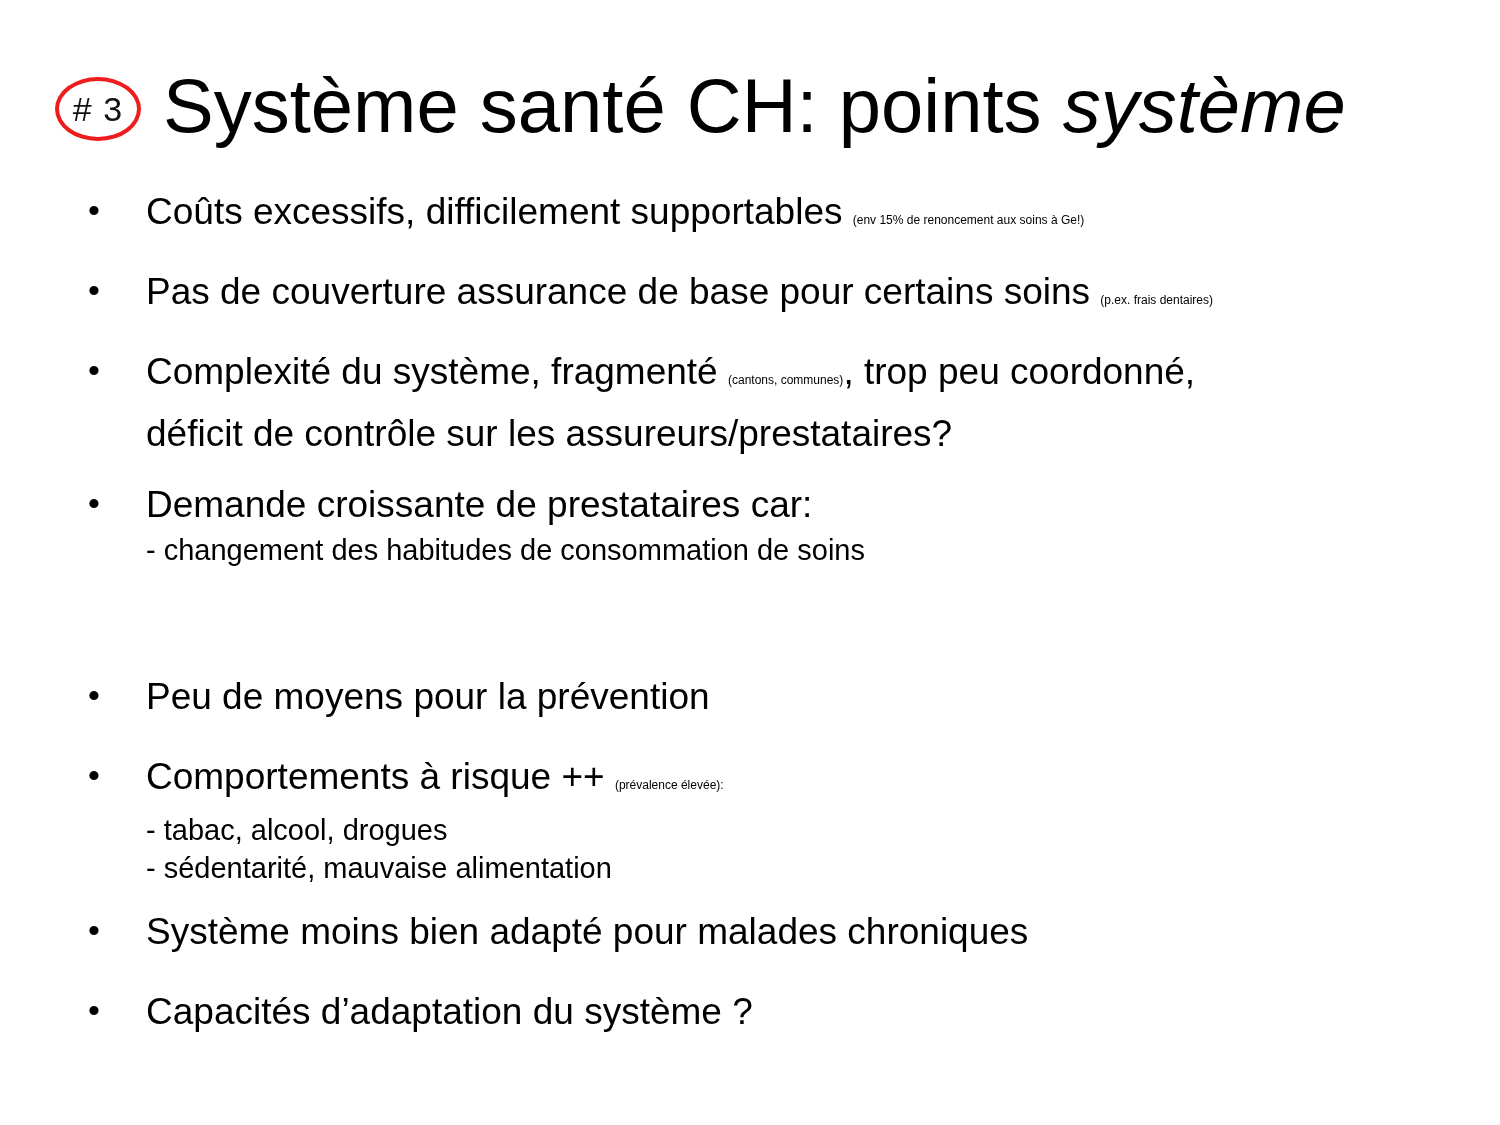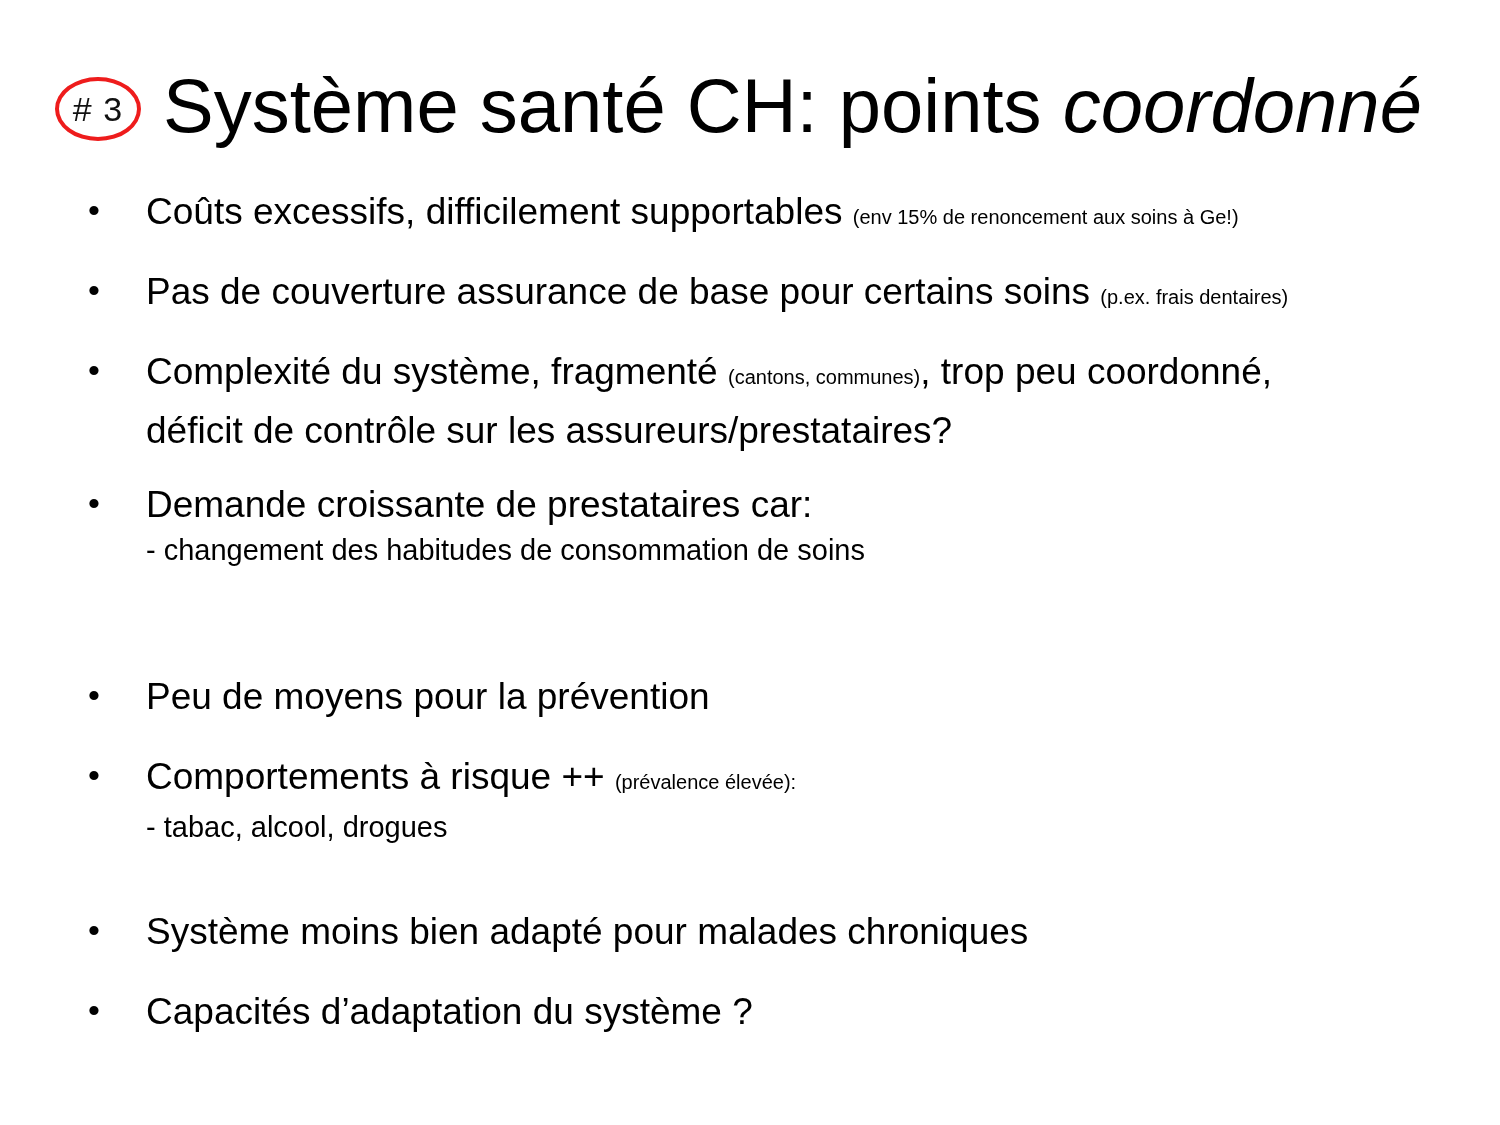--- a/index.html
+++ b/index.html
@@ -8,29 +8,29 @@
     .title-row { position: absolute; left: 55px; top: 68px; display: flex; align-items: center; }
     .badge { width: 86px; height: 64px; border: 4px solid #ee1c1c; border-radius: 50%;
              box-sizing: border-box; display: flex; align-items: center; justify-content: center;
              font-size: 34px; color: #111; margin-right: 22px; margin-top: 6px; letter-spacing: 1px; }
     .title { font-size: 76px; font-weight: normal; margin: 0; line-height: 1; }
     .title em { font-style: italic; }
     .bullets { position: absolute; left: 88px; top: 185px; width: 1390px; }
     .item { position: absolute; left: 0; display: flex; }
     .dot { width: 58px; font-size: 34px; line-height: 50px; }
     .txt { font-size: 37px; line-height: 54px; }
-    .small { font-size: 20px; }
+    .small { font-size: 12px; }
     .sub { font-size: 29px; line-height: 37.5px; }
   </style>
 </head>
 <body>
 
 <div class="title-row">
   <div class="badge"># 3</div>
-  <h1 class="title"><span>Système santé CH: points </span><em>coordonné</em></h1>
+  <h1 class="title"><span>Système santé CH: points </span><em>système</em></h1>
 </div>
 
 <div class="bullets">
   <div class="item" style="top:0px">
     <span class="dot">•</span>
     <div class="txt"><span>Coûts excessifs, difficilement supportables</span> <span class="small">(env 15% de renoncement aux soins à Ge!)</span></div>
   </div>
   <div class="item" style="top:80px">
     <span class="dot">•</span>
     <div class="txt"><span>Pas de couverture assurance de base pour certains soins</span> <span class="small">(p.ex. frais dentaires)</span></div>
@@ -46,20 +46,21 @@
     </div>
   </div>
   <div class="item" style="top:485px">
     <span class="dot">•</span>
     <div class="txt">Peu de moyens pour la prévention</div>
   </div>
   <div class="item" style="top:565px">
     <span class="dot">•</span>
     <div class="txt"><span>Comportements à risque ++</span> <span class="small">(prévalence élevée):</span>
       <div class="sub">- tabac, alcool, drogues</div>
+      <div class="sub">- sédentarité, mauvaise alimentation</div>
     </div>
   </div>
   <div class="item" style="top:720px">
     <span class="dot">•</span>
     <div class="txt">Système moins bien adapté pour malades chroniques</div>
   </div>
   <div class="item" style="top:800px">
     <span class="dot">•</span>
     <div class="txt">Capacités d’adaptation du système ?</div>
   </div>

